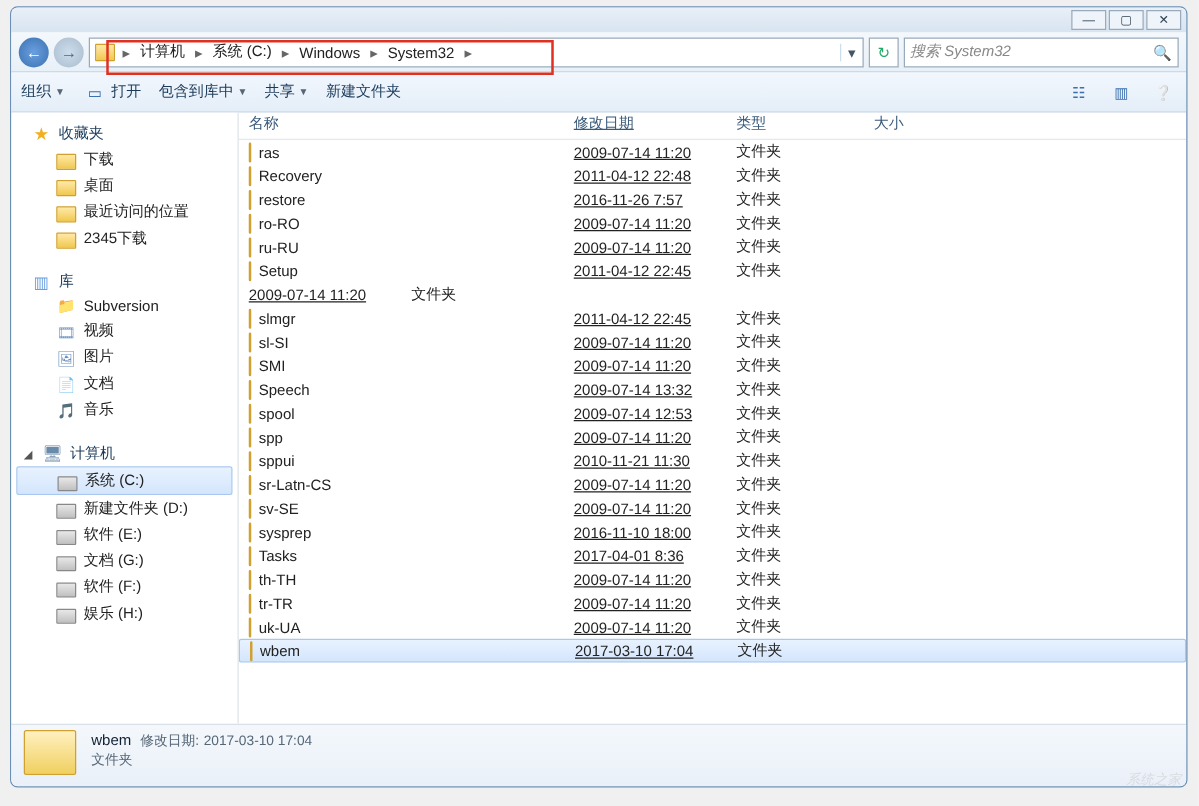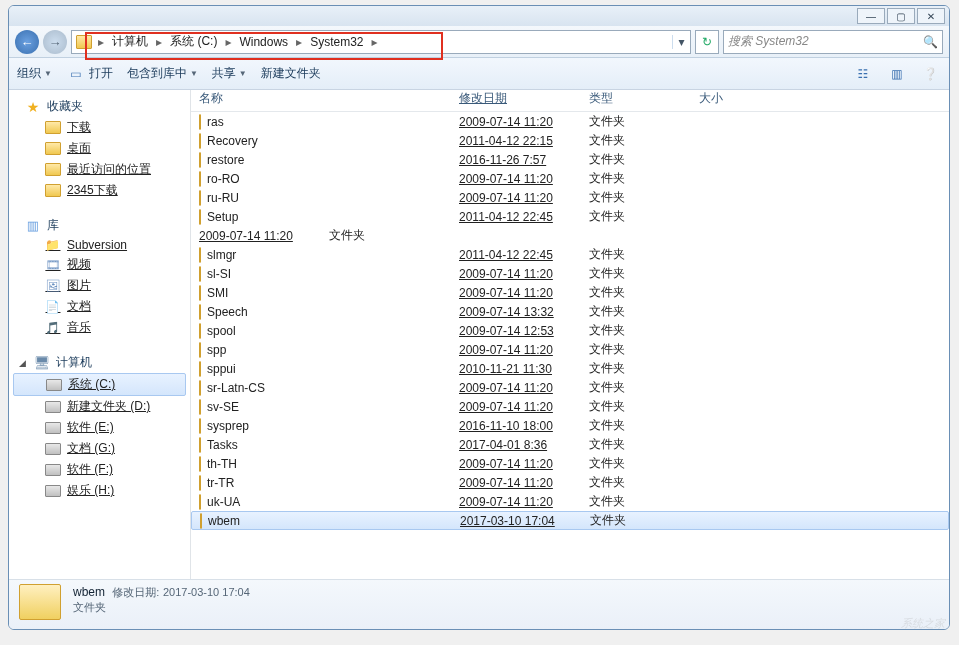--- a/index.html
+++ b/index.html
@@ -27,21 +27,21 @@
 .body { flex: 1; display: flex; overflow: hidden; }
 .sidebar { width: 182px; background: #fff; border-right: 1px solid #e0e4e8; overflow-y: auto; padding: 6px 0; }
 .sb-group { margin-bottom: 14px; }
 .sb-head { display: flex; align-items: center; gap: 6px; padding: 2px 8px 2px 16px; color: #1a3a5a; }
 .sb-head.small-indent { padding-left: 10px; }
 .tri { width: 9px; font-size: 9px; color: #555; }
 .sb-icon { width: 16px; height: 14px; display: inline-flex; align-items: center; justify-content: center; }
 .star { color: #f0b020; font-size: 14px; }
 .lib { color: #6aa0e0; font-size: 13px; }
 .comp { color: #6a8aaa; font-size: 13px; }
-.sb-item { display: flex; align-items: center; gap: 6px; padding: 2px 8px 2px 36px; color: #222; cursor: default; text-decoration: underline; }
+.sb-item { display: flex; align-items: flex-end; gap: 6px; padding: 2px 8px 2px 36px; color: #222; cursor: default; }
 .sb-item.selected { background: linear-gradient(#e8f2ff,#d4e6fc); border: 1px solid #a8c8f0; border-radius: 2px; margin: 0 4px; padding-left: 32px; }
 .folder-mini { width: 16px; height: 13px; background: linear-gradient(#ffe9a8,#f0c850); border: 1px solid #d0a030; border-radius: 1px; }
 .drive-mini { width: 16px; height: 12px; background: linear-gradient(#e8e8e8,#c0c0c0); border: 1px solid #888; border-radius: 1px; }
 .content { flex: 1; display: flex; flex-direction: column; }
 .list-head { height: 22px; display: flex; border-bottom: 1px solid #e4e8ec; color: #3a5a7a; padding-left: 8px; }
 .col-name { width: 260px; }
 .col-date { width: 130px; text-decoration: underline; }
 .col-type { width: 110px; }
 .col-size { width: 80px; }
 .list { flex: 1; overflow-y: auto; }
@@ -216,21 +216,21 @@
       </div>
       <div class="list" id="file-list">
           <div class="row">
             <div class="col-name"><span class="folder-mini icon"></span><span>ras</span></div>
             <div class="col-date">2009-07-14 11:20</div>
             <div class="col-type">文件夹</div>
             <div class="col-size"></div>
           </div>
           <div class="row">
             <div class="col-name"><span class="folder-mini icon"></span><span>Recovery</span></div>
-            <div class="col-date">2011-04-12 22:15</div>
+            <div class="col-date">2011-04-12 22:48</div>
             <div class="col-type">文件夹</div>
             <div class="col-size"></div>
           </div>
           <div class="row">
             <div class="col-name"><span class="folder-mini icon"></span><span>restore</span></div>
             <div class="col-date">2016-11-26 7:57</div>
             <div class="col-type">文件夹</div>
             <div class="col-size"></div>
           </div>
           <div class="row">

